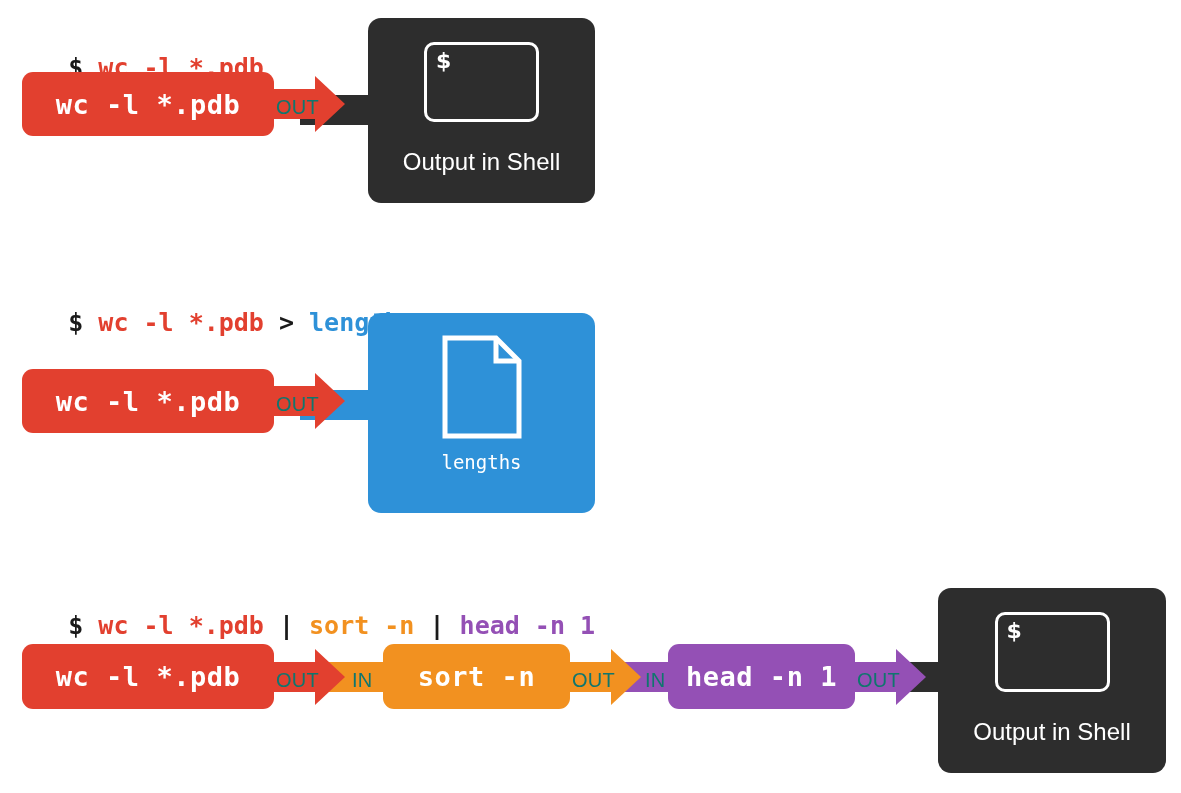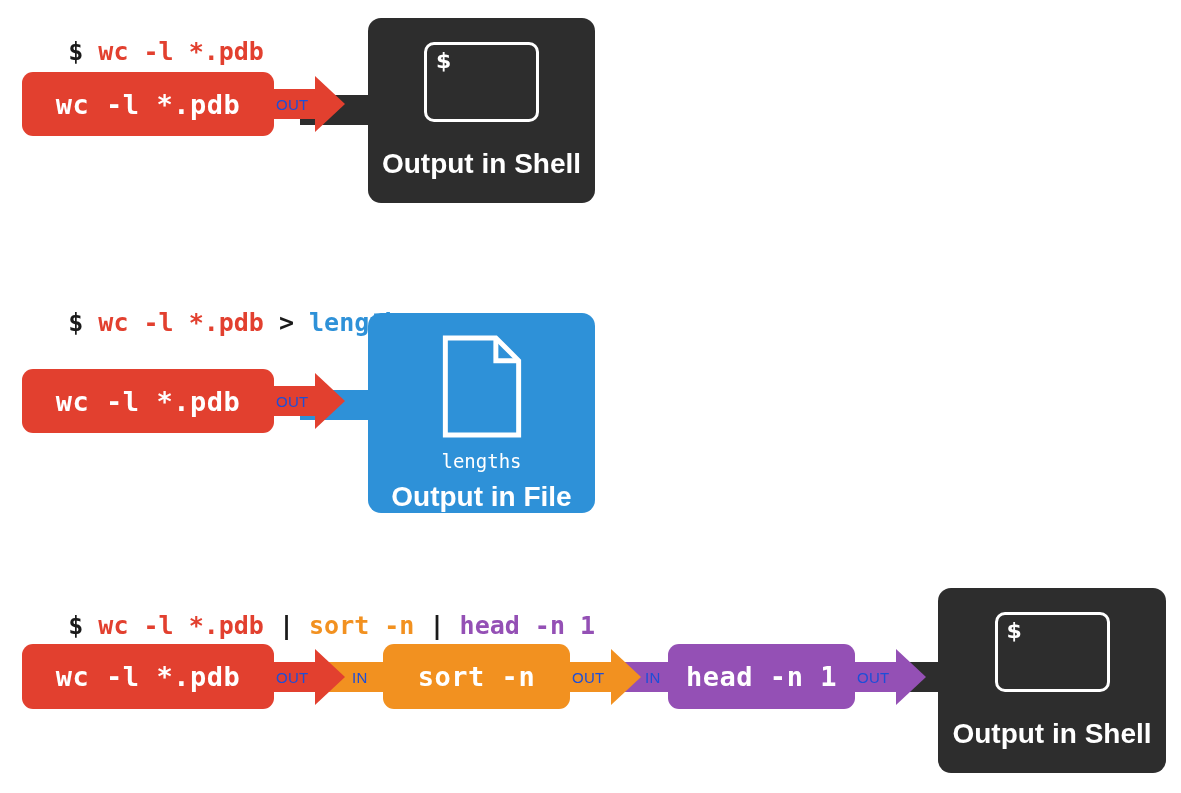--- a/index.html
+++ b/index.html
@@ -58,42 +58,41 @@
     position: absolute;
     width: 0;
     height: 0;
     border-top: 28px solid transparent;
     border-bottom: 28px solid transparent;
   }
   .port-label {
     position: absolute;
     font-family: "Liberation Sans", sans-serif;
     font-weight: normal;
-    font-size: 15px;
-    color: #1d4ed8;
+    font-size: 20px;
+    color: #0f766e;
     letter-spacing: 0.3px;
     line-height: 1;
     white-space: nowrap;
   }
 
   
   .dest {
     position: absolute;
     border-radius: 13px;
     box-sizing: border-box;
     display: flex;
     flex-direction: column;
     align-items: center;
   }
   .dest-label {
     font-family: "Liberation Sans", sans-serif;
-    font-size: 28px;
+    font-size: 24px;
     color: #ffffff;
     white-space: nowrap;
-    font-weight: bold;
   }
   .file-name {
     font-family: "DejaVu Sans Mono", "Liberation Mono", monospace;
     font-size: 19px;
     color: #ffffff;
     white-space: nowrap;
   }
 
   
   .term-icon {
@@ -111,21 +110,21 @@
     font-size: 22px;
     color: #ffffff;
     line-height: 1.1;
   }
 </style>
 </head>
 <body>
 
 <div class="panel">
 
-  <div class="caption" style="left:8px; top:8px;">
+  <div class="caption" style="left:8px; top:24px;">
     <span class="tok" style="color:#1a1a1a">$ </span><span class="tok" style="color:#e2402f">wc -l *.pdb</span>
   </div>
 
   <div class="conn-bar" style="left:300px; top:95px; width:80px; background:#2d2d2d;"></div>
 
   <div class="dest" style="left:368px; top:18px; width:227px; height:185px; background:#2d2d2d;">
     <div class="term-icon" style="width:115px; height:80px; margin-top:24px;">
       <span class="dollar">$</span>
     </div>
     <div class="dest-label" style="margin-top:26px;">Output in Shell</div>
@@ -147,21 +146,20 @@
   </div>
 
   <div class="conn-bar" style="left:300px; top:390px; width:80px; background:#2e91d8;"></div>
 
   <div class="dest" style="left:368px; top:313px; width:227px; height:200px; background:#2e91d8;">
     <svg width="80" height="104" viewBox="0 0 80 104" style="margin-top:22px;">
       <path d="M3 3 H54 L77 26 V101 H3 Z" fill="none" stroke="#ffffff" stroke-width="5" stroke-linejoin="miter"></path>
       <path d="M54 3 V26 H77" fill="none" stroke="#ffffff" stroke-width="5" stroke-linejoin="miter"></path>
     </svg>
     <div class="file-name" style="margin-top:12px;">lengths</div>
-    <div class="dest-label" style="margin-top:9px;">Output in File</div>
   </div>
 
   <div class="stage" style="left:22px; top:369px; width:252px; height:64px; background:#e2402f;">
     <span class="cmd">wc -l *.pdb</span>
   </div>
   <div class="conn-bar" style="left:268px; top:386px; width:52px; height:30px; background:#e2402f;"></div>
   <div class="arrow-head" style="left:315px; top:373px; border-left:30px solid #e2402f;"></div>
   <div class="port-label" style="left:276px; top:394px;">OUT</div>
 </div>
 

